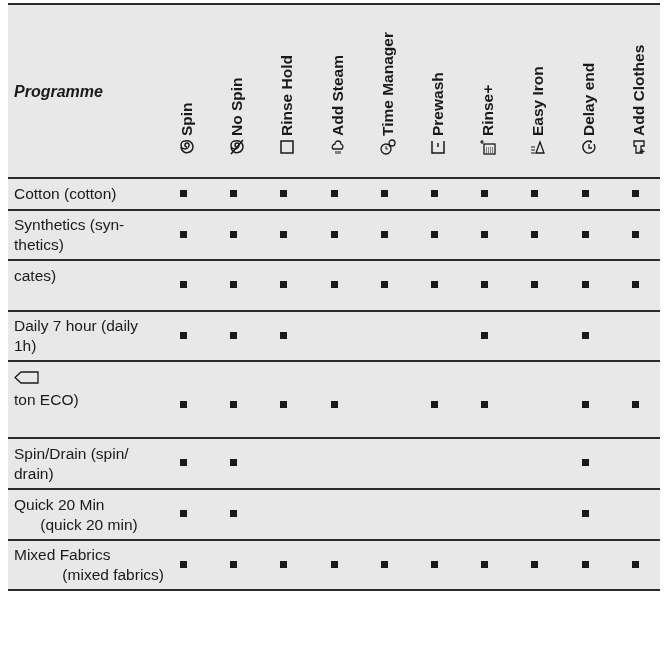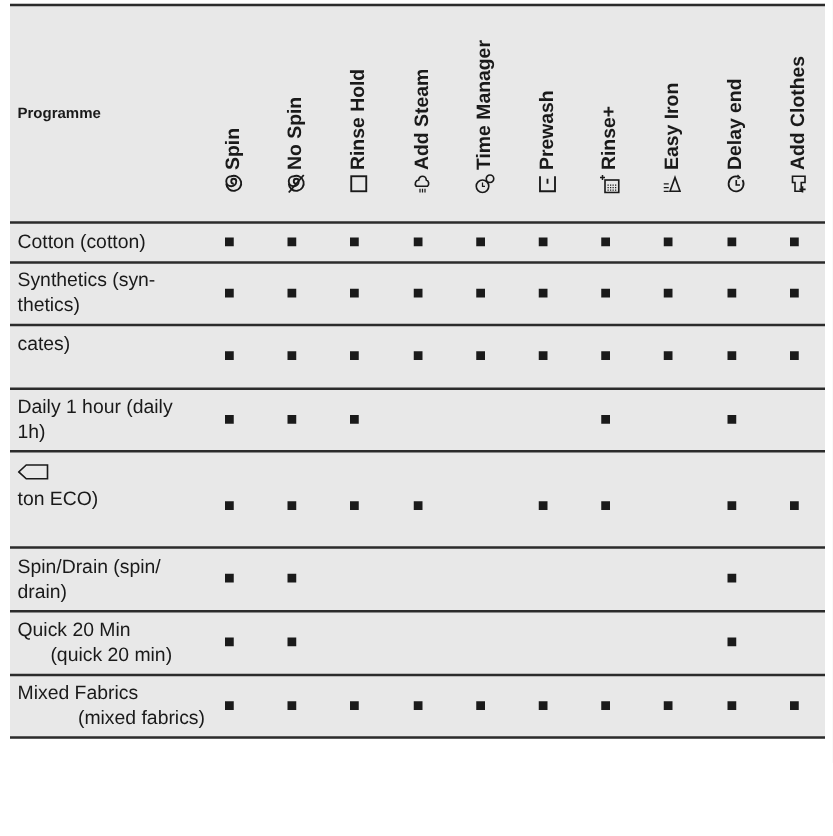--- a/index.html
+++ b/index.html
@@ -1,21 +1,21 @@
 <!DOCTYPE html>
 <html><head>
 <meta charset="utf-8">
 <style>
   html, body { margin:0; padding:0; background:#ffffff; }
   body { width:666px; height:669px; position:relative; overflow:hidden;
          font-family:"Liberation Sans", sans-serif; color:#1a1a1a; }
   .table { position:absolute; left:8px; top:3px; width:652px; background:#e8e8e8;
            border-top:2px solid #2b2b2b; }
   .hdr { position:relative; height:172px; border-bottom:2px solid #2b2b2b; }
-  .hdr-prog { position:absolute; left:6px; top:78px; font-weight:bold; font-size:12px; }
+  .hdr-prog { position:absolute; left:6px; top:78px; font-weight:bold; font-size:16px;font-style:italic; }
   .col-h { position:absolute; bottom:22px; width:20px; height:150px; }
   .col-h .rot { position:absolute; left:50%; bottom:0; transform-origin:left bottom;
                 transform:rotate(-90deg) translate(0, 50%); white-space:nowrap;
                 font-weight:bold; font-size:15.5px; display:flex; align-items:center; gap:3px; }
   .col-h svg { width:16px; height:16px; transform:rotate(90deg); flex:none; }
   .row { position:relative; border-bottom:2px solid #2b2b2b; }
   .row-label { position:absolute; left:6px; font-size:15.5px; line-height:20px; width:150px; }
   .mark { position:absolute; width:7px; height:7px; background:#1a1a1a; }
   .ricon { display:block; height:20px; }
 </style>
@@ -159,21 +159,21 @@
         <div class="mark" style="left: 322.5px; top: 20px;"></div>
         <div class="mark" style="left: 372.5px; top: 20px;"></div>
         <div class="mark" style="left: 422.5px; top: 20px;"></div>
         <div class="mark" style="left: 472.5px; top: 20px;"></div>
         <div class="mark" style="left: 522.5px; top: 20px;"></div>
         <div class="mark" style="left: 573.5px; top: 20px;"></div>
         <div class="mark" style="left: 623.5px; top: 20px;"></div>
       </div>
       <div class="row" style="height: 48px;">
         <div class="row-label" style="top: 4px;">
-          <span style="display: block;">Daily 1 hour (daily</span>
+          <span style="display: block;">Daily 7 hour (daily</span>
           <span style="display: block;">1h)</span>
         </div>
         <div class="mark" style="left: 171.5px; top: 19.5px;"></div>
         <div class="mark" style="left: 221.5px; top: 19.5px;"></div>
         <div class="mark" style="left: 271.5px; top: 19.5px;"></div>
         <div class="mark" style="left: 472.5px; top: 19.5px;"></div>
         <div class="mark" style="left: 573.5px; top: 19.5px;"></div>
       </div>
       <div class="row" style="height: 75px;">
         <div class="row-label" style="top: 7.5px;">

